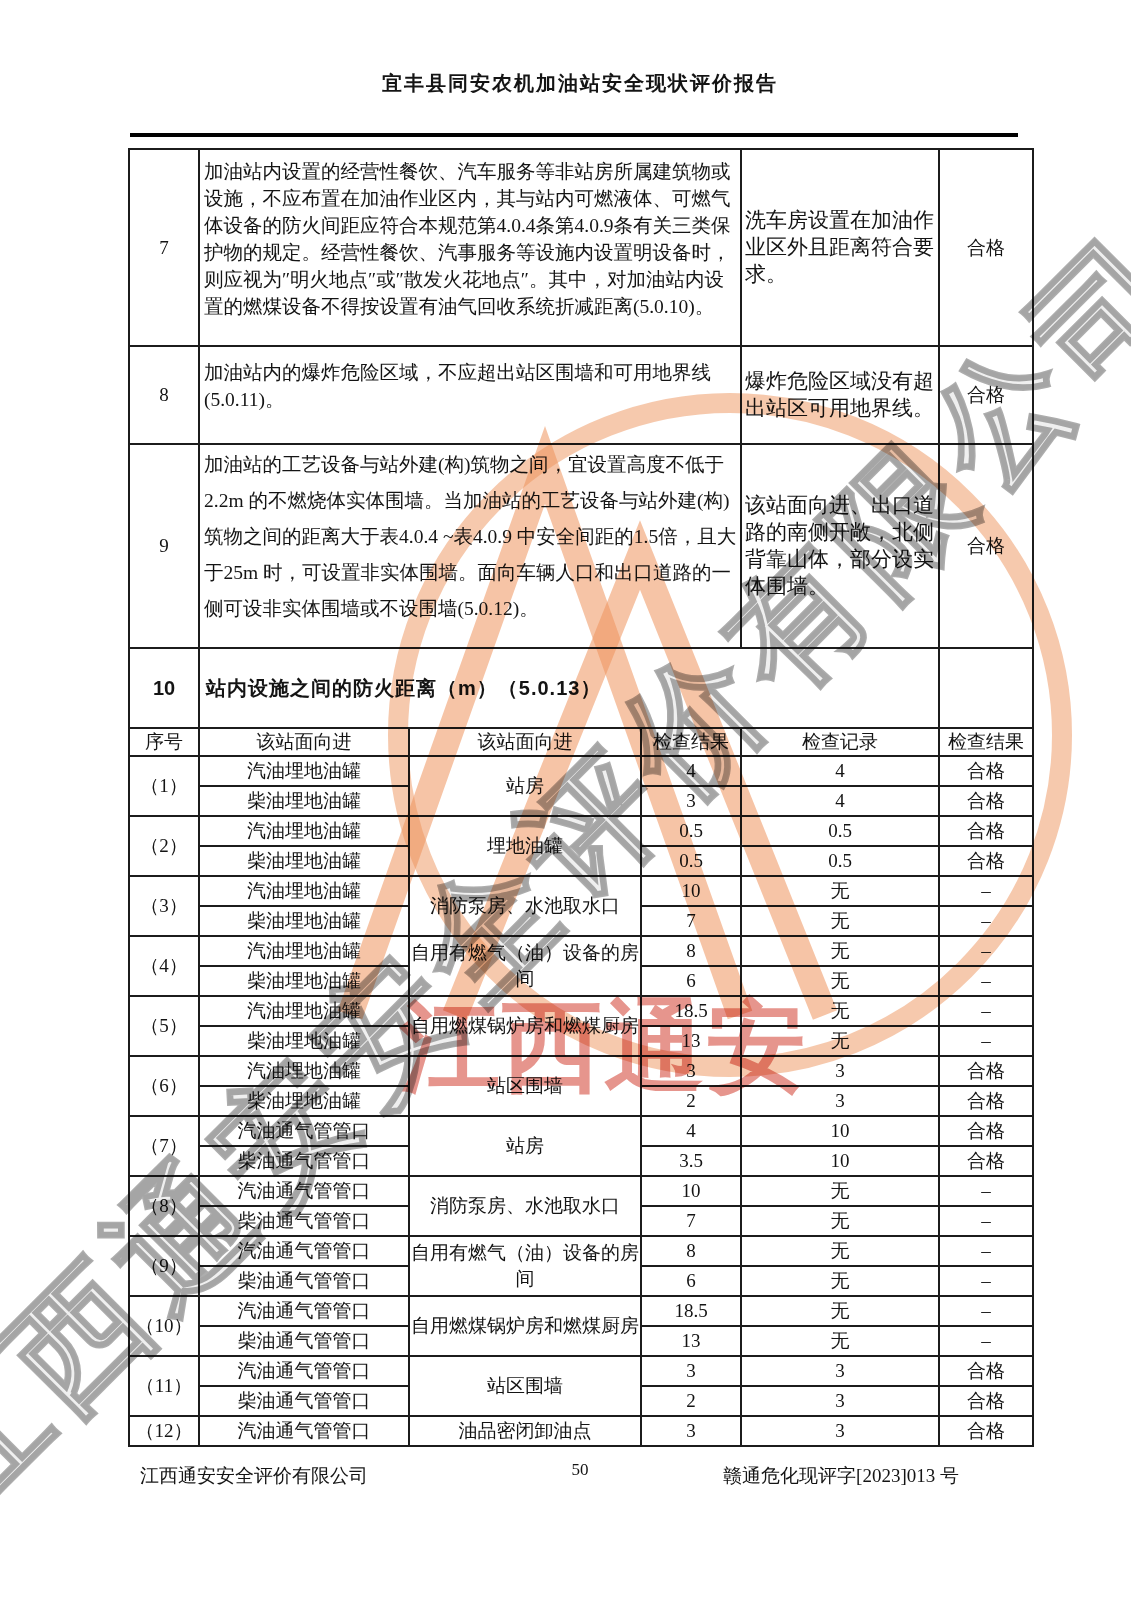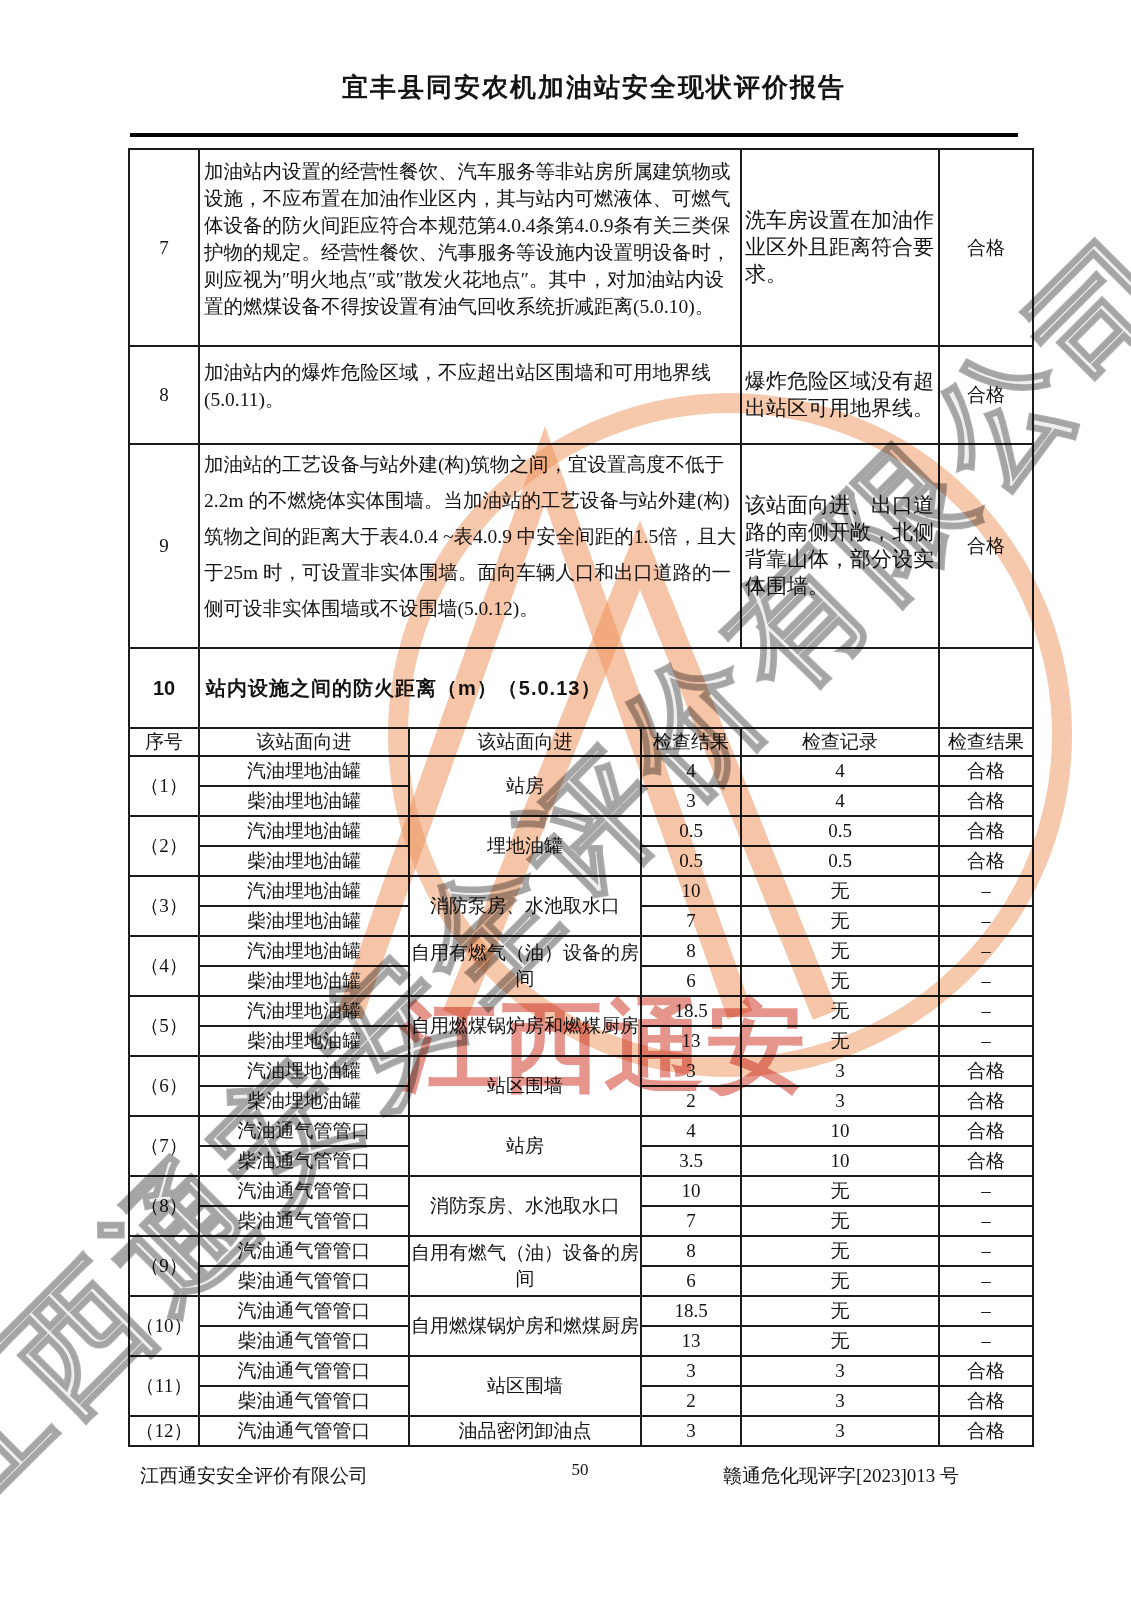--- a/index.html
+++ b/index.html
@@ -2,22 +2,22 @@
 <html><head>
 <meta charset="utf-8">
 <style>
   html,body{margin:0;padding:0;background:#e8e8e8;}
   .page{
     position:relative;width:1131px;height:1600px;background:#ffffff;
     overflow:hidden;font-family:"Liberation Serif",serif;color:#141414;
     margin:0 auto;
   }
   .doc-title{
-    position:absolute;left:142px;top:70px;width:904px;text-align:center;
-    font-family:Liberation Mono, monospace;font-weight:bold;font-size:26px;
+    position:absolute;left:128px;top:70px;width:904px;text-align:center;
+    font-family:Liberation Mono, monospace;font-weight:bold;font-size:20px;
     letter-spacing:2px;
   }
   .header-rule{position:absolute;left:130px;top:133px;width:888px;height:4px;background:#000;}
 
   table.main{
     position:absolute;left:128px;top:148px;width:904px;
     border-collapse:collapse;table-layout:fixed;z-index:2;
   }
   td,th{
     border:2px solid #1c1c1c;padding:0;text-align:center;vertical-align:middle;

